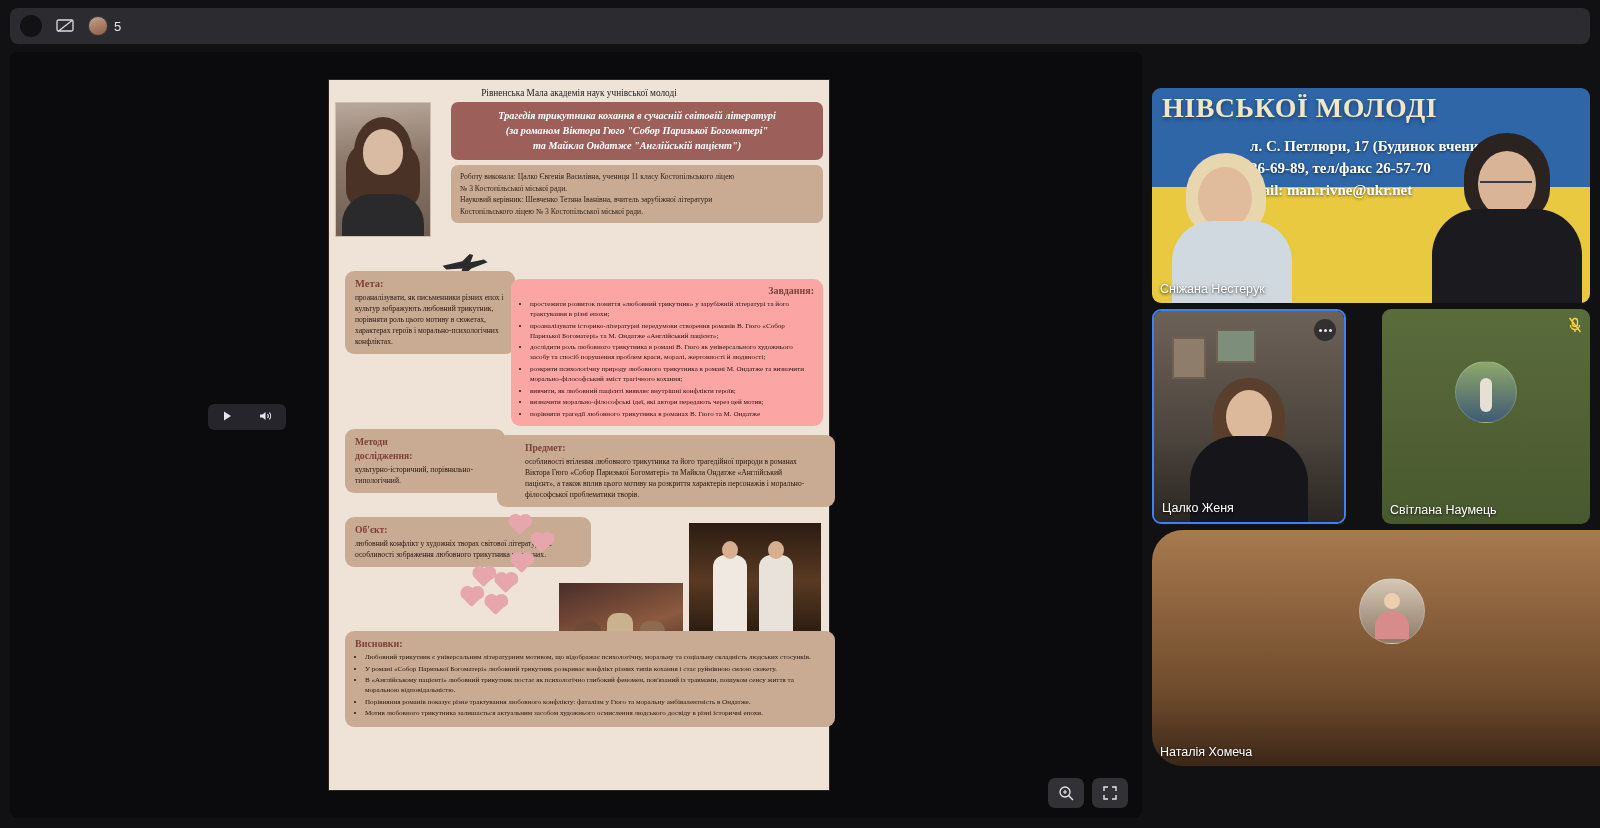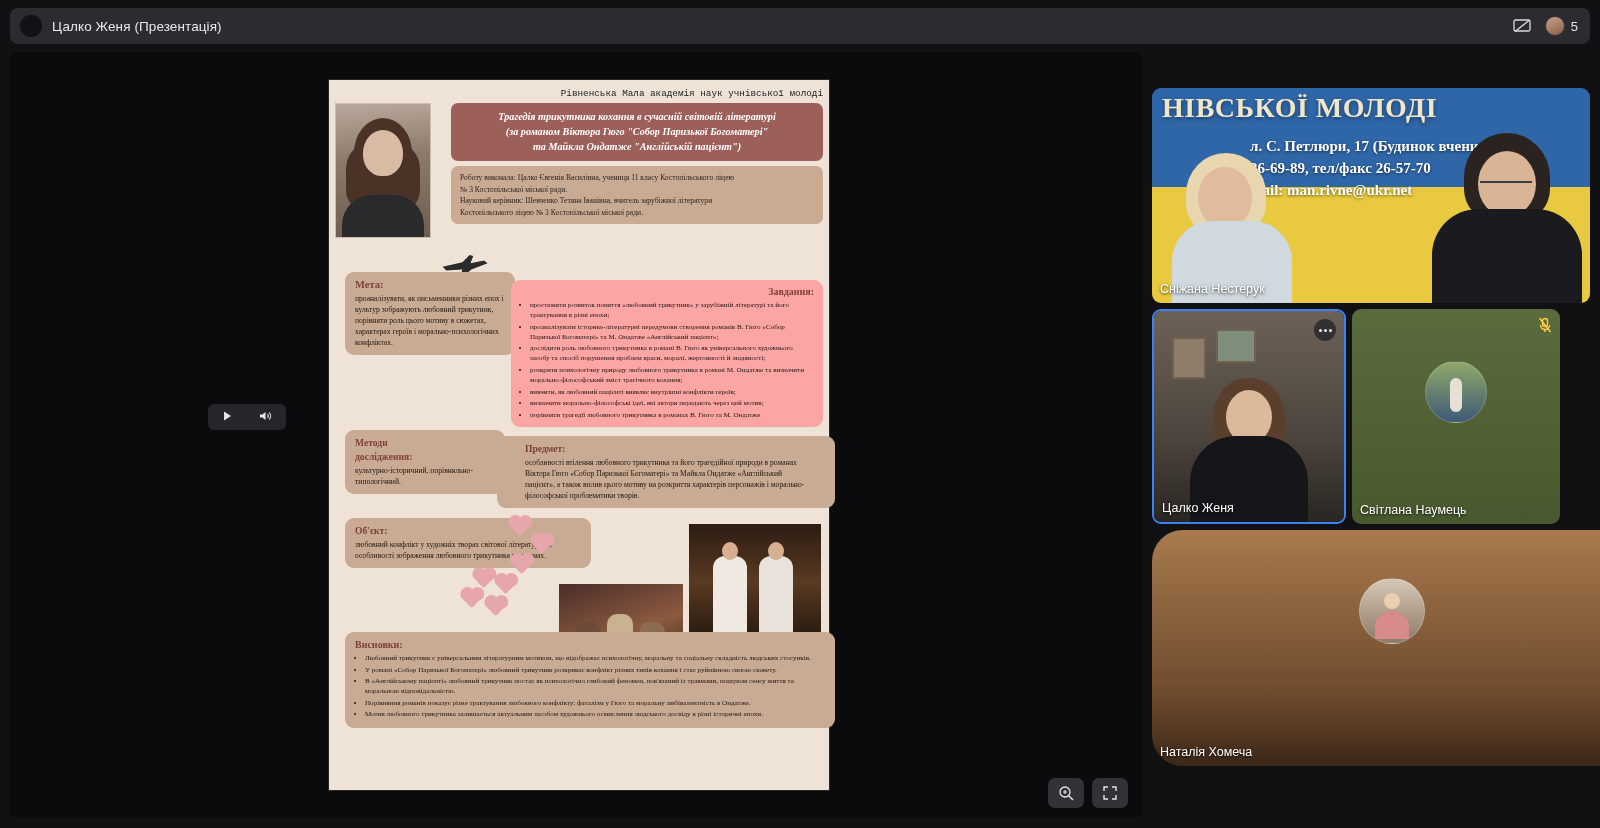--- a/index.html
+++ b/index.html
@@ -60,22 +60,22 @@
     overflow: hidden;
   }
   .poster {
     position: absolute; left: 319px; top: 28px;
     width: 500px; height: 710px;
     background: #efe3d7;
     box-shadow: 0 0 0 1px #2a2620;
     padding: 6px 6px 8px 6px;
   }
   .poster-head {
-    text-align: right; font-size: 9.3px; color: #1c1c1c;
-    font-family: Liberation Mono, monospace;
+    text-align: center; font-size: 9.3px; color: #1c1c1c;
+    font-family: Liberation Serif, serif;
     padding: 2px 0 4px 0;
   }
 
   .poster-top { display: flex; gap: 20px; }
   .photo-main {
     width: 96px; height: 135px; flex: 0 0 auto;
     background: linear-gradient(175deg,#b9a99c 0%, #8d7a6c 40%, #6d5c50 100%);
     border: 1px solid #cdbfb2; position: relative; overflow: hidden;
   }
   .photo-main .face {
@@ -295,21 +295,21 @@
   }
   .person-right .torso {
     position: absolute; right: 6px; bottom: 0; width: 150px; height: 94px;
     border-radius: 46px 46px 0 0; background: #1b1b1f;
   }
   .person-right .glasses {
     position: absolute; right: 56px; bottom: 112px; width: 52px; height: 10px;
     border-top: 2px solid #3b3b42;
   }
 
-  .tile-row { display: flex; gap: 6px; }
+  .tile-row { display: flex; gap: 6px; justify-content: space-between; }
   .tile-2 {
     width: 194px; height: 215px; background: #161922;
     border: 2px solid #3b82f6; border-radius: 9px;
   }
   .tile-2-inner { position: absolute; inset: 0; overflow: hidden; border-radius: 7px; }
   .room {
     position: absolute; inset: 0;
     background: linear-gradient(180deg,#6d6258 0%, #4c443d 60%, #2a2622 100%);
   }
   .frame {
@@ -383,21 +383,20 @@
     width: 34px; height: 28px; border-radius: 16px 16px 0 0; background: #d88b8b;
   }
 </style>
 </head>
 <body>
 
 <div class="app">
 
   <div class="topbar">
     <div class="topbar-dot"></div>
-    <div class="topbar-title">Цалко Женя (Презентація)</div>
     <div class="topbar-right">
       <div class="tb-icon">
         <svg width="18" height="14" viewBox="0 0 18 14" fill="none">
           <rect x="1" y="1" width="16" height="11" rx="1.5" stroke="#dcdce0" stroke-width="1.3"></rect>
           <line x1="2" y1="12.5" x2="16" y2="1.5" stroke="#dcdce0" stroke-width="1.3"></line>
         </svg>
       </div>
       <div class="people-pill">
         <div class="avatar-mini"></div>
         <span class="people-count">5</span>

